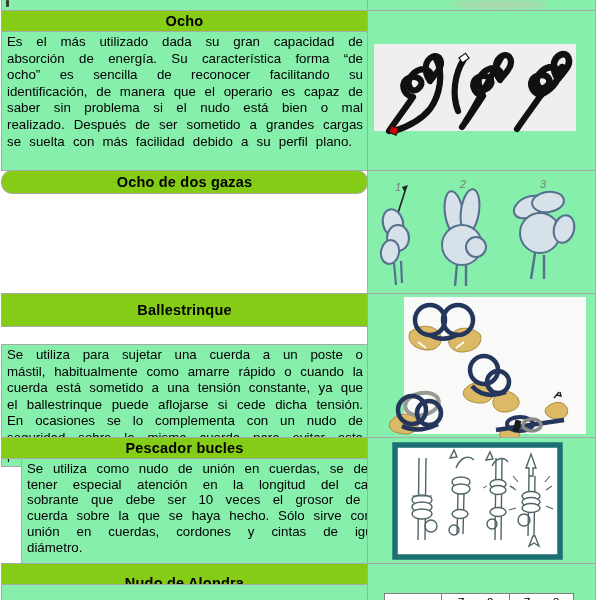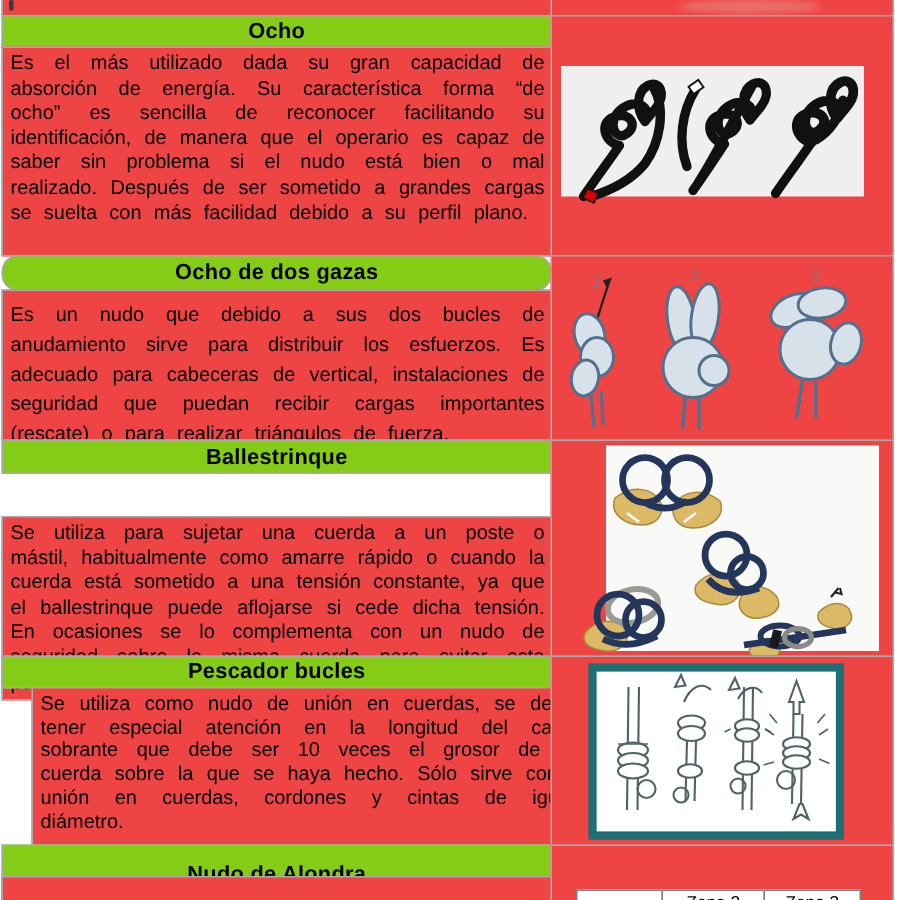--- a/index.html
+++ b/index.html
@@ -1,20 +1,20 @@
 <!DOCTYPE html>
 <html><head>
 <meta charset="utf-8">
 <style>
   html,body{margin:0;padding:0;background:#fff;}
   #page{
     position:relative;width:600px;height:600px;overflow:hidden;background:#fff;
     font-family:"Liberation Sans",sans-serif;color:#000;
   }
-  .cell{position:absolute;box-sizing:border-box;border:1px solid #a9a9a9;background:#ef4444;}
+  .cell{position:absolute;box-sizing:border-box;border:1px solid #a9a9a9;background:#86efac;}
   .lcol{left:1px;width:367px;}
   .rcol{left:367px;width:229px;}
   .hdr{
     background:#84cc16;display:flex;align-items:center;justify-content:center;
     font-weight:bold;font-size:14.5px;letter-spacing:.2px;
   }
   .txt{
     padding:2px 4px 0 5px;font-size:13.3px;text-align:justify;word-spacing:4.5px;
     overflow:hidden;
   }
@@ -76,21 +76,20 @@
         <path class="rope-k" stroke-width="3.6" stroke="#fff" d="M3,82 C14,66 21,57 27,48"></path>
         <path class="rope-k" stroke-width="6.6" d="M27,48 C17,46 13,33 23,29 C33,25 40,34 32,40 C24,46 18,32 28,24 C38,16 49,22 44,32 M44,32 C38,24 38,12 46,8 C54,4 58,14 52,22 C50,25 47,28 44,32 M30,46 C40,40 46,30 48,20"></path>
         <path class="rope-k" stroke-width="3.8" stroke="#d40000" d="M27,48 C17,46 13,33 23,29 C33,25 40,34 32,40 C24,46 18,32 28,24 C38,16 49,22 44,32 M44,32 C38,24 38,12 46,8 C54,4 58,14 52,22 C50,25 47,28 44,32 M30,46 C40,40 46,30 48,20"></path>
       </g>
     </svg>
   </div>
 
   <div class="cell lcol hdr" style="top:170px;height:24px;border-radius:11px;">
     <span>Ocho de dos gazas</span>
   </div>
-  <div class="cell lcol txt t-gazas" style="top:193px;height:101px;">Es un nudo que debido a sus dos bucles de anudamiento sirve para distribuir los esfuerzos. Es adecuado para cabeceras de vertical, instalaciones de seguridad que puedan recibir cargas importantes (rescate) o para realizar triángulos de fuerza.</div>
   <div class="cell rcol imgcell" style="top:170px;height:124px;">
     <svg width="227" height="122" viewBox="0 0 227 122">
       <text x="27" y="20" font-size="11" font-style="italic" fill="#7a7a7a">1</text>
       <text x="92" y="17" font-size="11" font-style="italic" fill="#7a7a7a">2</text>
       <text x="172" y="17" font-size="11" font-style="italic" fill="#7a7a7a">3</text>
       <g stroke="#54708c" fill="#d7e1ea" stroke-width="2">
         <path d="M30,42 L37,20" fill="none" stroke="#222" stroke-width="1.6"></path>
         <path d="M34,16 l6,-2 -3,8 z" fill="#222" stroke="none"></path>
         <ellipse cx="25" cy="52" rx="10" ry="14" transform="rotate(-14 25 52)"></ellipse>
         <ellipse cx="30" cy="67" rx="11" ry="13"></ellipse>
@@ -107,21 +106,21 @@
       <g stroke="#54708c" fill="#d7e1ea" stroke-width="2">
         <ellipse cx="161" cy="36" rx="16" ry="10" transform="rotate(-25 161 36)"></ellipse>
         <ellipse cx="180" cy="31" rx="16" ry="10" transform="rotate(-8 180 31)"></ellipse>
         <circle cx="172" cy="62" r="20"></circle>
         <ellipse cx="196" cy="58" rx="10" ry="14" transform="rotate(15 196 58)"></ellipse>
         <path d="M167,82 l-4,26 M176,84 l0,24" fill="none" stroke-width="2.4"></path>
       </g>
     </svg>
   </div>
 
-  <div class="cell lcol hdr" style="top:293px;height:23px;">
+  <div class="cell lcol hdr" style="top:293px;height:34px;">
     <span>Ballestrinque</span>
   </div>
   <div class="cell lcol txt t-balle" style="top:315px;height:123px;margin-top:29px;">Se utiliza para sujetar una cuerda a un poste o mástil, habitualmente como amarre rápido o cuando la cuerda está sometido a una tensión constante, ya que el ballestrinque puede aflojarse si cede dicha tensión. En ocasiones se lo complementa con un nudo de seguridad sobre la misma cuerda para evitar esta posibilidad.</div>
   <div class="cell rcol imgcell" style="top:293px;height:145px;">
     <svg width="227" height="143" viewBox="0 0 227 143">
       <rect x="36" y="3" width="182" height="137" fill="#f9f9f8"></rect>
       <g>
         <path d="M42,38 c10,-8 24,-8 30,2 c4,8 -2,16 -12,16 c-12,0 -22,-8 -18,-18 z" fill="#dcb964" stroke="#a8893f" stroke-width="1"></path>
         <path d="M112,40 c-10,-8 -24,-8 -30,2 c-4,8 2,16 12,16 c12,0 22,-8 18,-18 z" fill="#dcb964" stroke="#a8893f" stroke-width="1"></path>
         <circle cx="62" cy="26" r="15" fill="none" stroke="#24365c" stroke-width="4.5"></circle>

